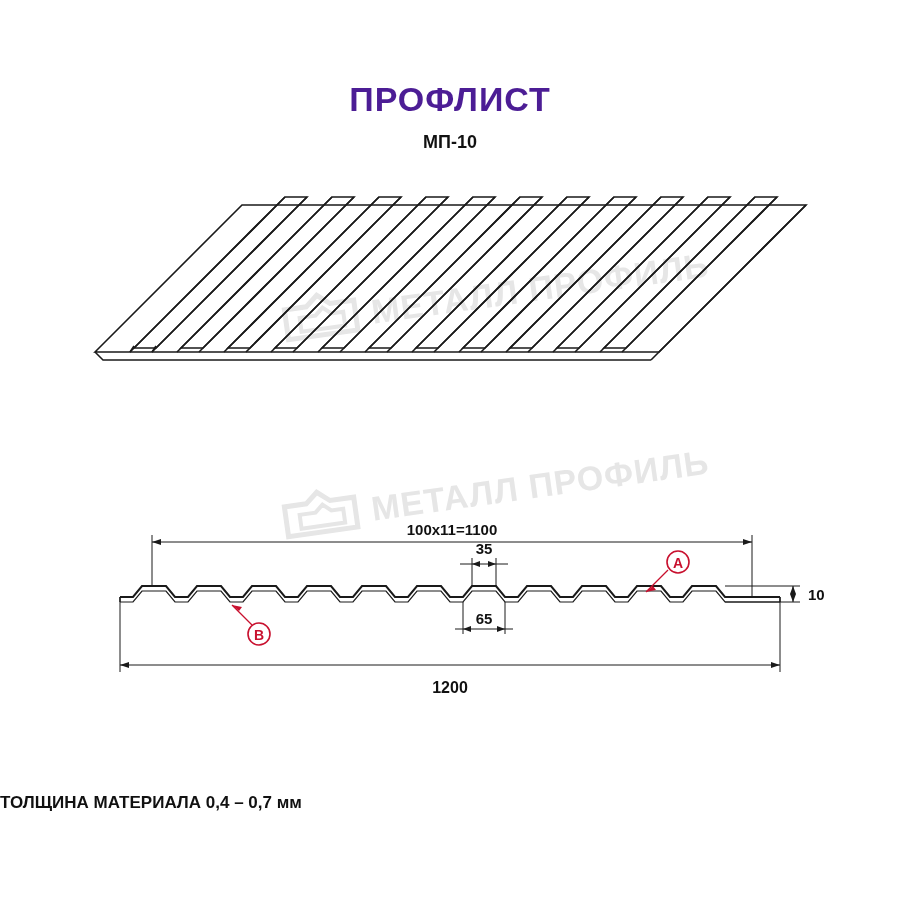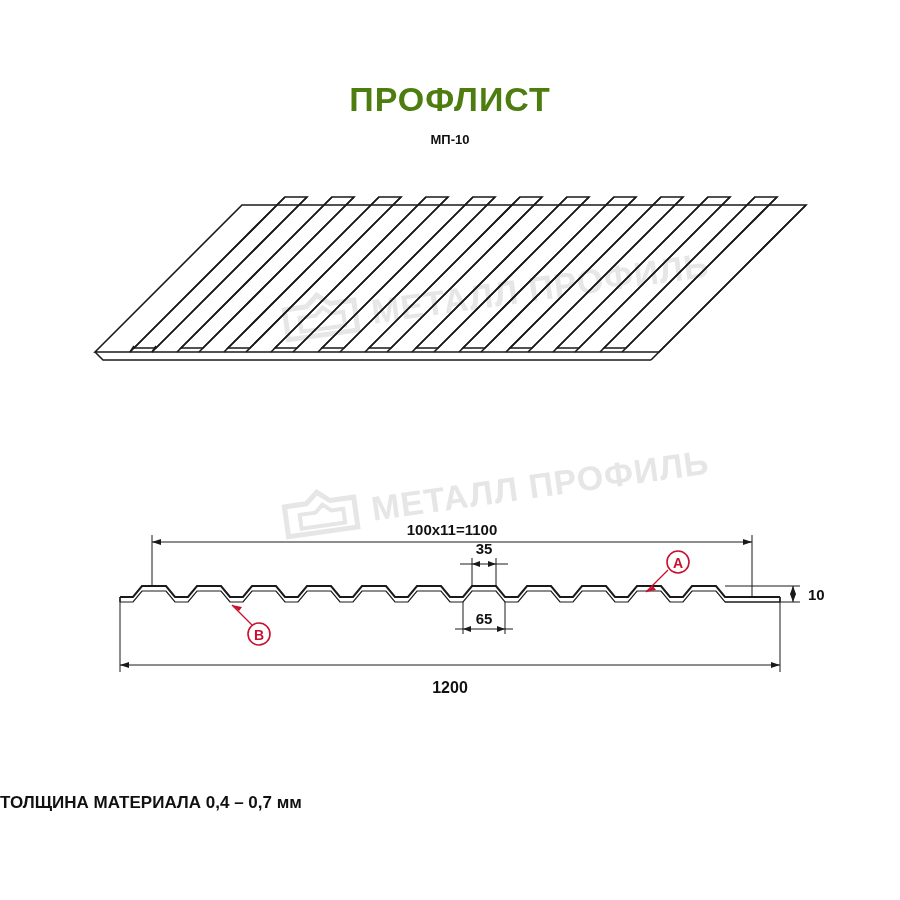--- a/index.html
+++ b/index.html
@@ -24,29 +24,29 @@
   }
   .title {
     position: absolute;
     left: 0;
     top: 80px;
     width: 900px;
     text-align: center;
     font-size: 34px;
     font-weight: bold;
     letter-spacing: 1px;
-    color: #4d7c0f;
+    color: #4c1d95;
   }
   .subtitle {
     position: absolute;
     left: 0;
     top: 132px;
     width: 900px;
     text-align: center;
-    font-size: 13px;
+    font-size: 18px;
     font-weight: bold;
     color: #111;
   }
   .footer-note {
     position: absolute;
     left: 0;
     top: 793px;
     width: 900px;
     text-align: left;
     font-size: 17px;

